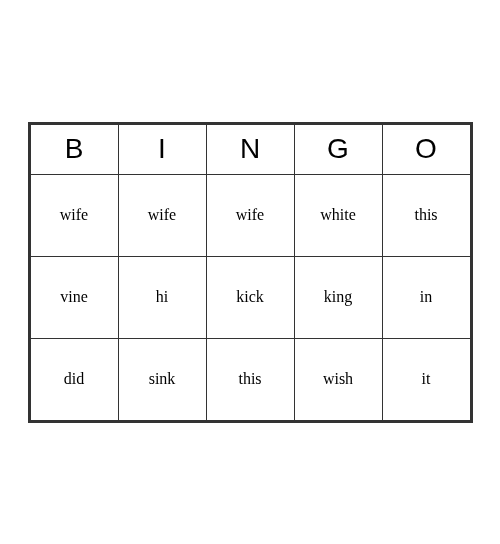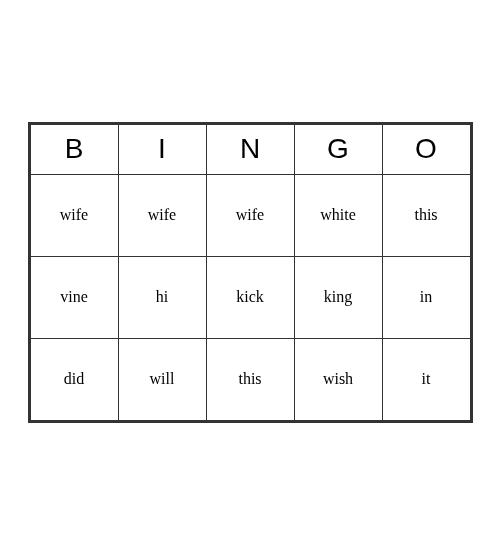--- a/index.html
+++ b/index.html
@@ -72,20 +72,20 @@
         </tr>
         <tr>
           <td>vine</td>
           <td>hi</td>
           <td>kick</td>
           <td>king</td>
           <td>in</td>
         </tr>
         <tr>
           <td>did</td>
-          <td>will</td>
+          <td>sink</td>
           <td>this</td>
           <td>wish</td>
           <td>it</td>
         </tr>
       </tbody>
   </table>
 </div>
 
 </body></html>

